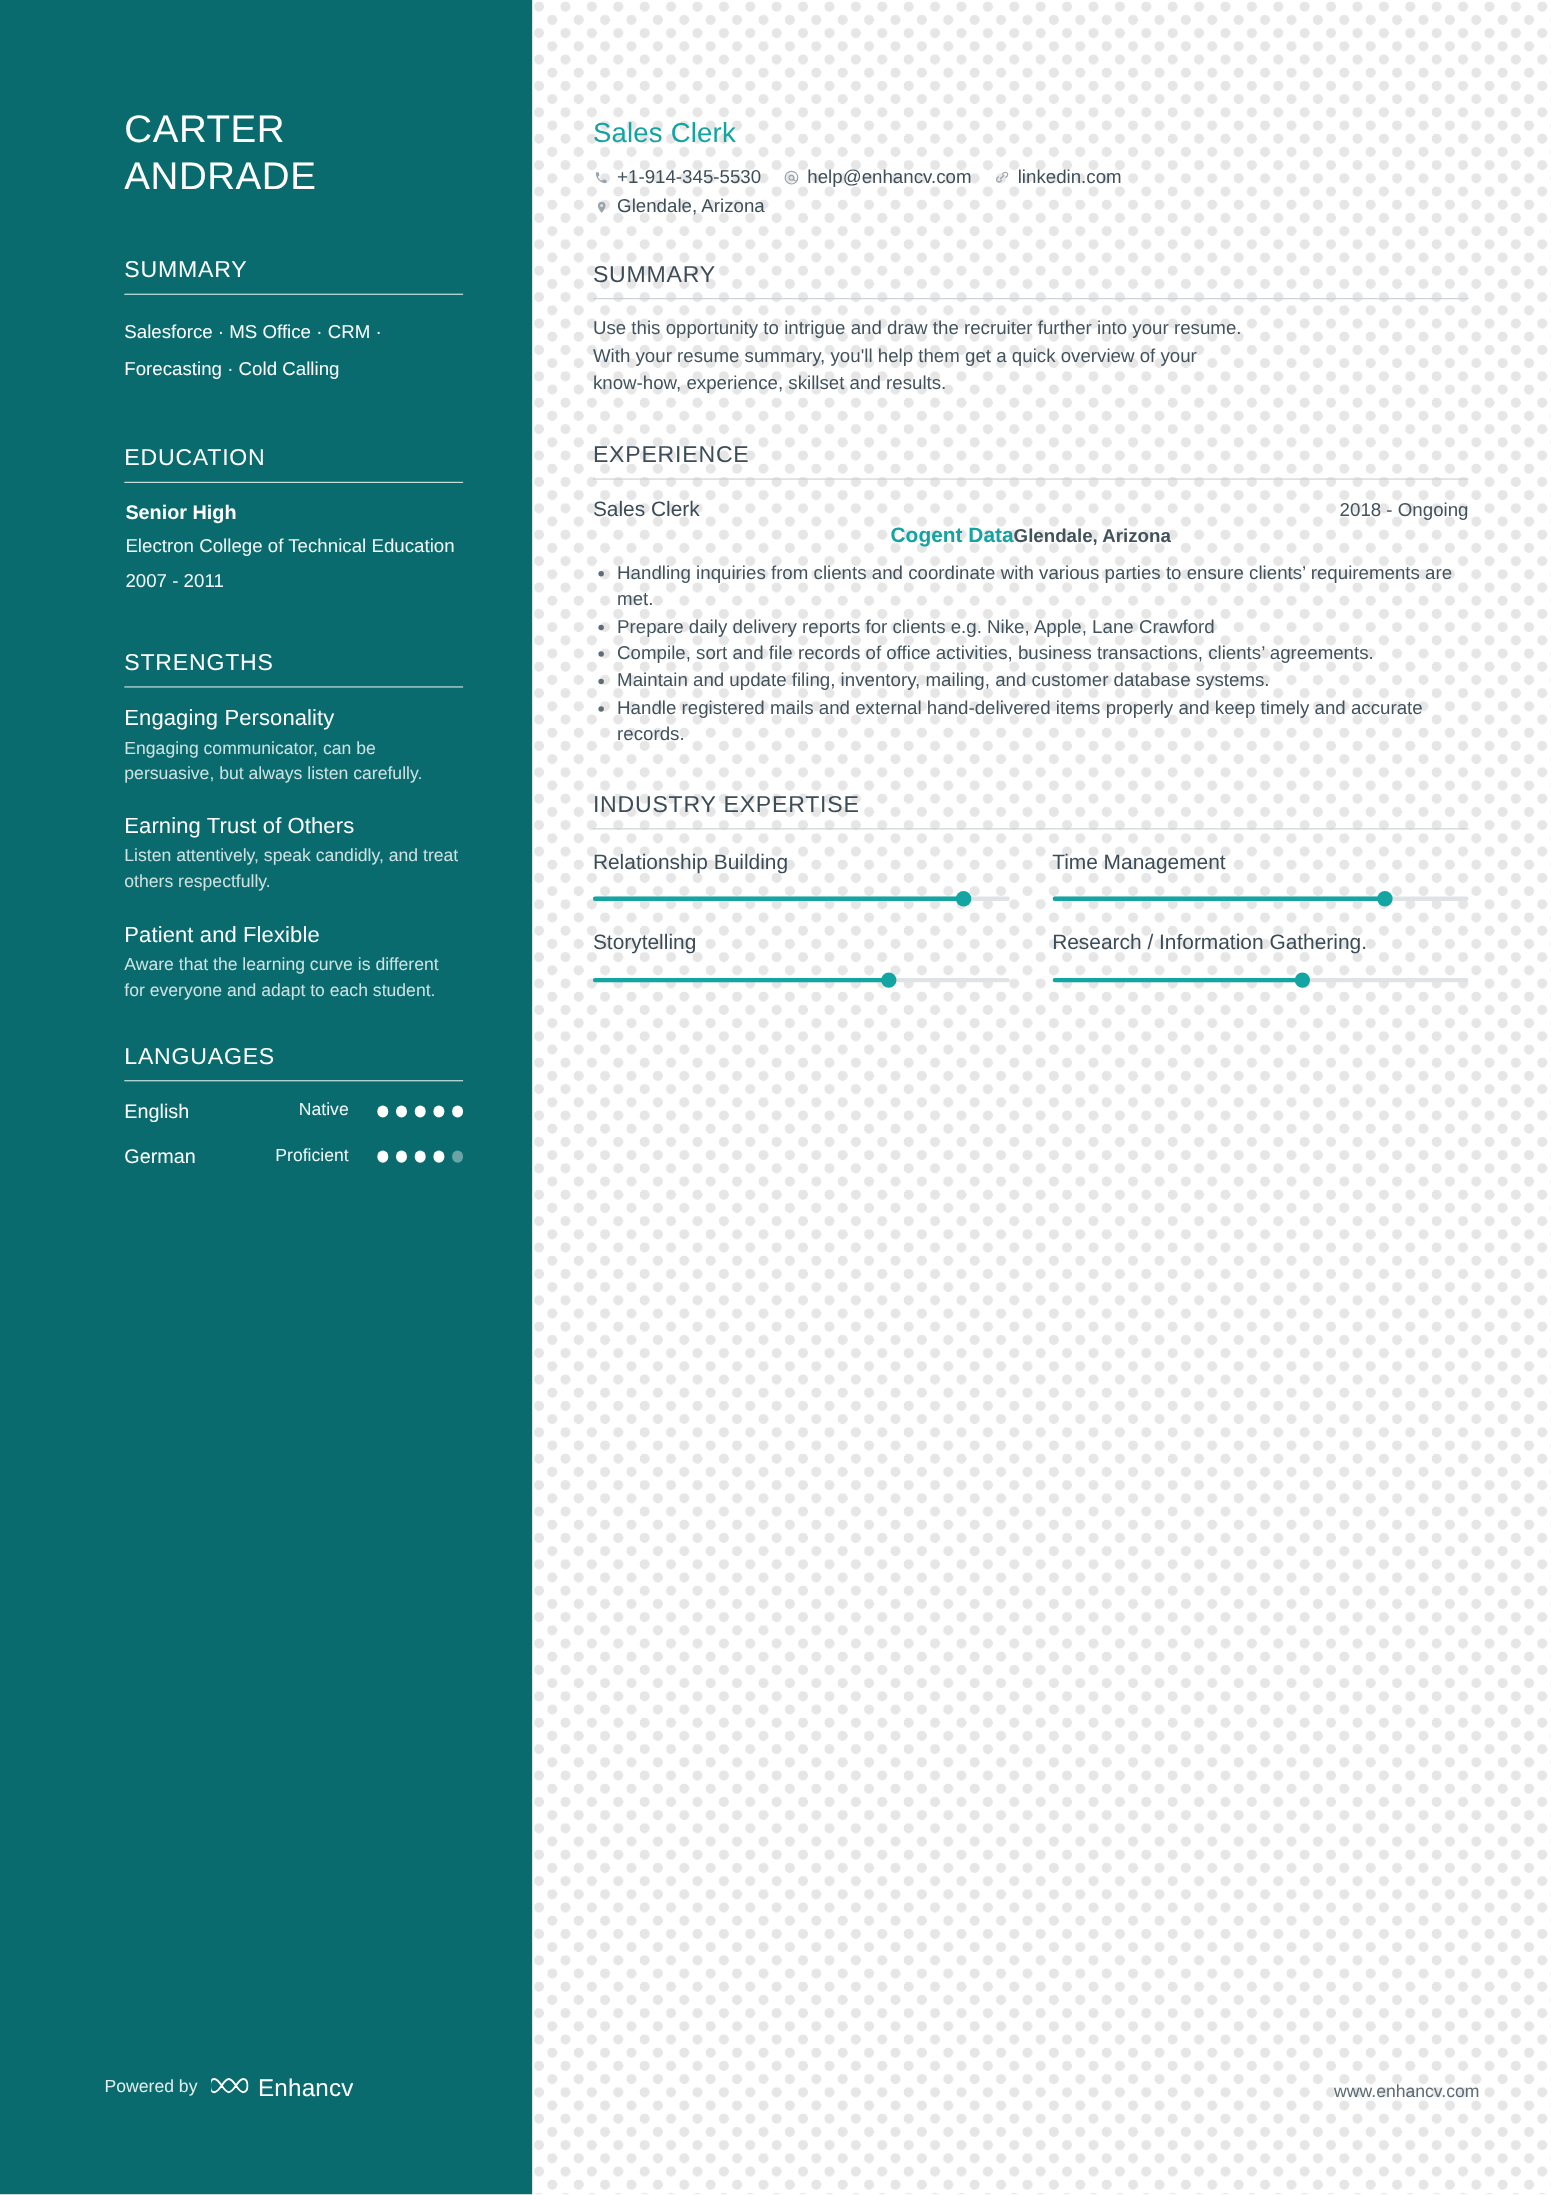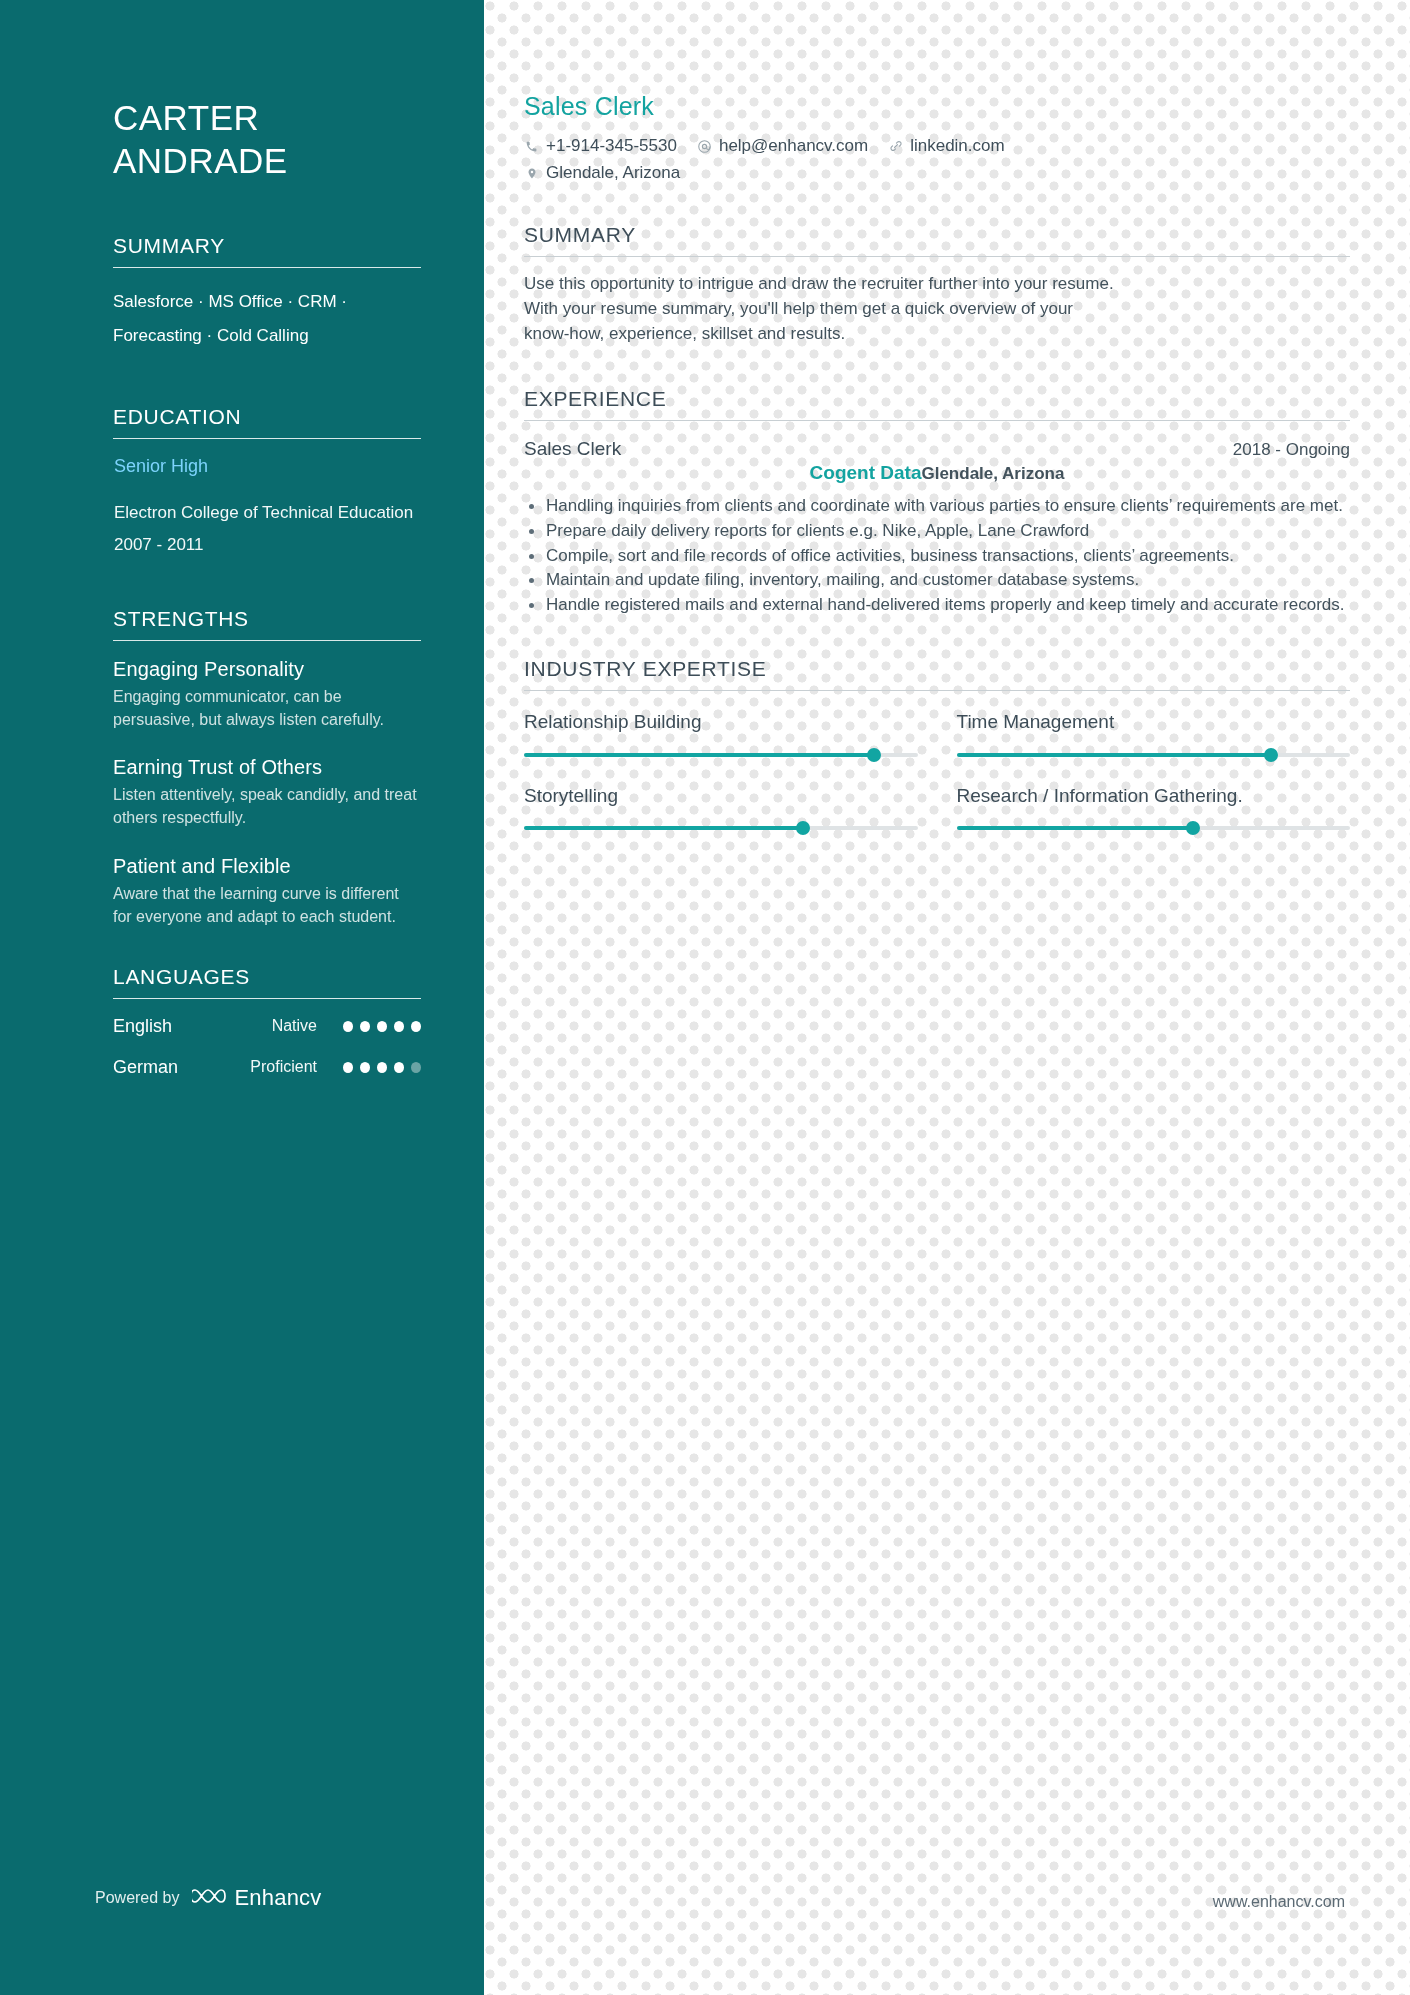--- a/index.html
+++ b/index.html
@@ -41,21 +41,21 @@
   .sb-rule { height:1px; background:rgba(255,255,255,0.85); margin-bottom:17px; }
 
   .skills-line {
     font-size:17px;
     line-height:2.0;
     color:#ffffff;
     font-weight:400;
   }
 
   .edu-item { padding-left:1px; }
-  .edu-degree { font-size:18px; font-weight:400; color:#7dd3fc; margin-bottom:25px; }
+  .edu-degree { font-size:18px; font-weight:700; color:#ffffff; margin-bottom:9px; }
   .edu-school { font-size:17px; line-height:1.33; color:#f2f8f8; margin-bottom:10px; }
   .edu-dates { font-size:17px; color:#f2f8f8; }
 
   .strength { margin-bottom:25px; }
   .strength:last-child { margin-bottom:0; }
   .strength-title { font-size:20px; font-weight:400; color:#ffffff; margin-bottom:5px; letter-spacing:0.1px; }
   .strength-desc { font-size:16px; line-height:1.43; color:#cfe2e2; }
 
   .lang-row {
     display:flex; align-items:center;
@@ -79,21 +79,21 @@
 
   
   .main {
     flex:1; position:relative;
     background-color:#ffffff;
     background-image:
       radial-gradient(circle at 6px 6px, #e6e6e6 4.3px, rgba(230,230,230,0) 4.8px),
       radial-gradient(circle at 6px 6px, #e6e6e6 4.3px, rgba(230,230,230,0) 4.8px);
     background-size:24px 24px, 24px 24px;
     background-position:0 0, 12px 12px;
-    padding:0;
+    padding:15px;
   }
   .main-inner { padding:92px 60px 0 40px; position:relative; z-index:2; }
 
   .job-title {
     font-size:25px; color:#13a3a0; font-weight:400; letter-spacing:0.2px;
     margin-bottom:15px;
   }
   .contacts { display:flex; flex-wrap:wrap; align-items:center; gap:0 20px; row-gap:7px; max-width:640px; }
   .contact {
     display:flex; align-items:center; gap:7px;

